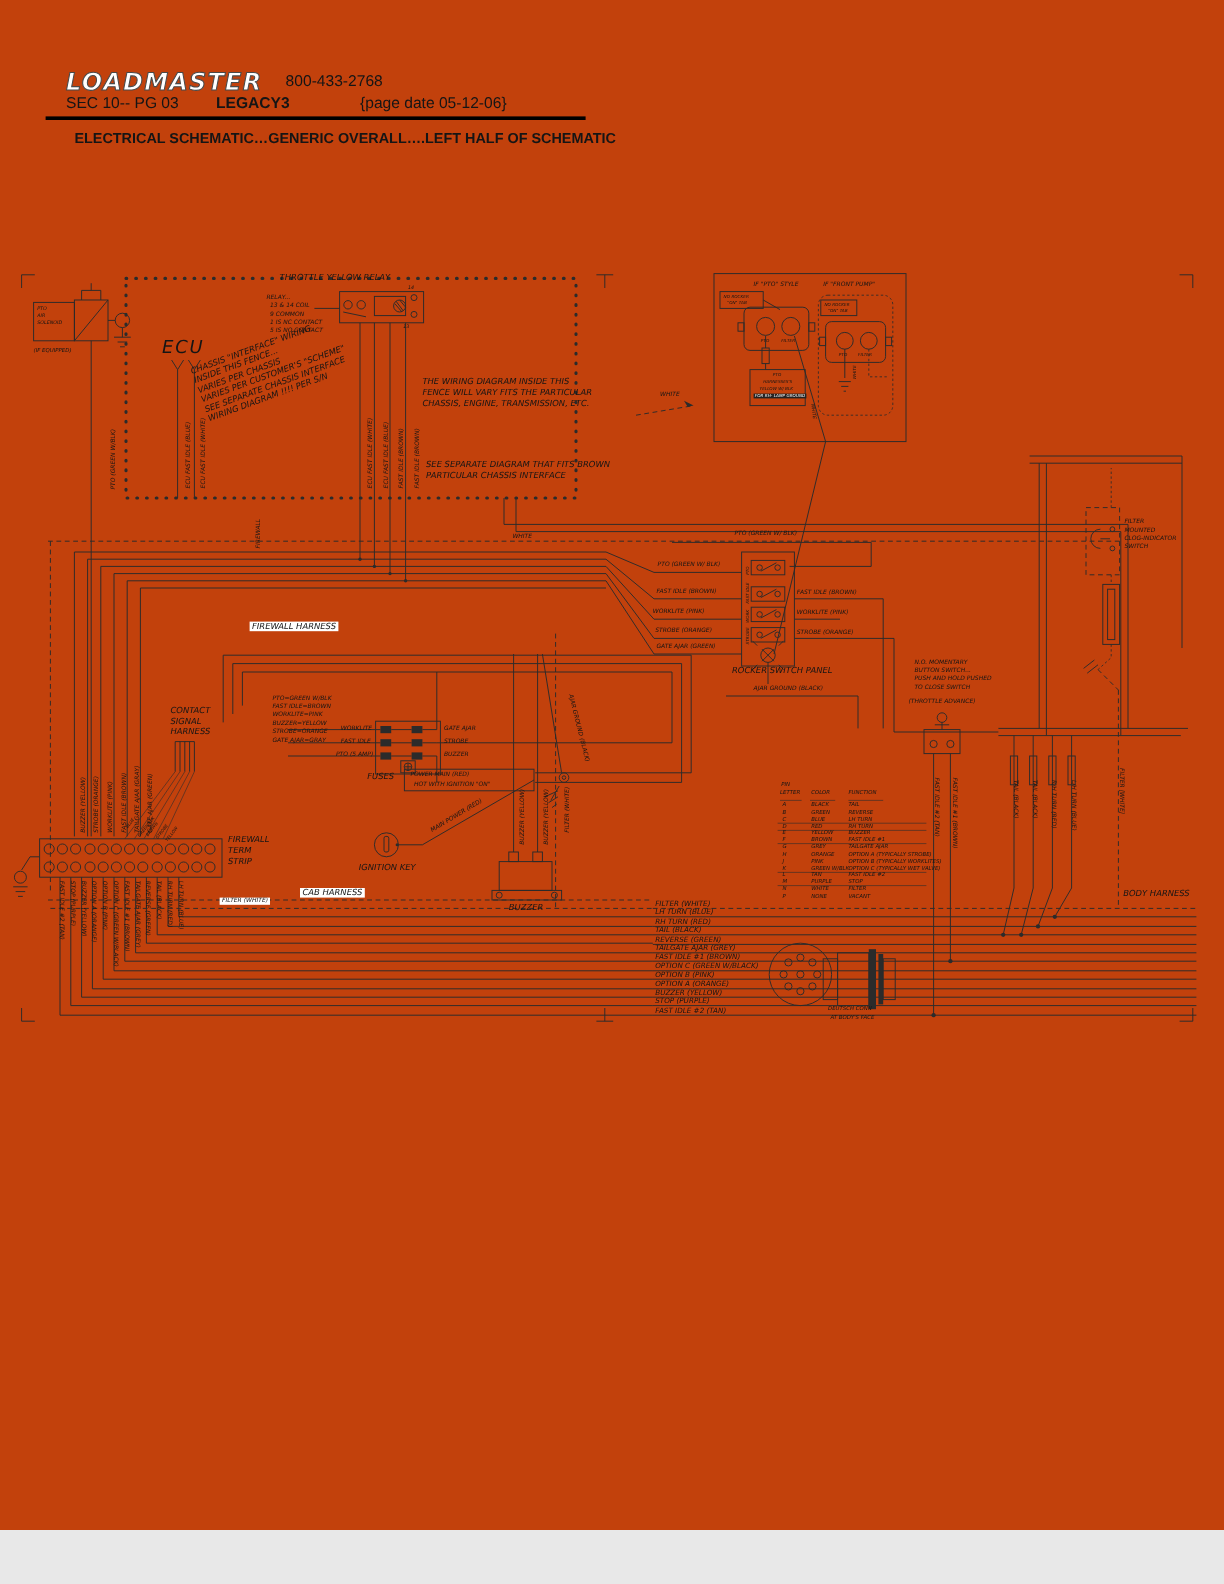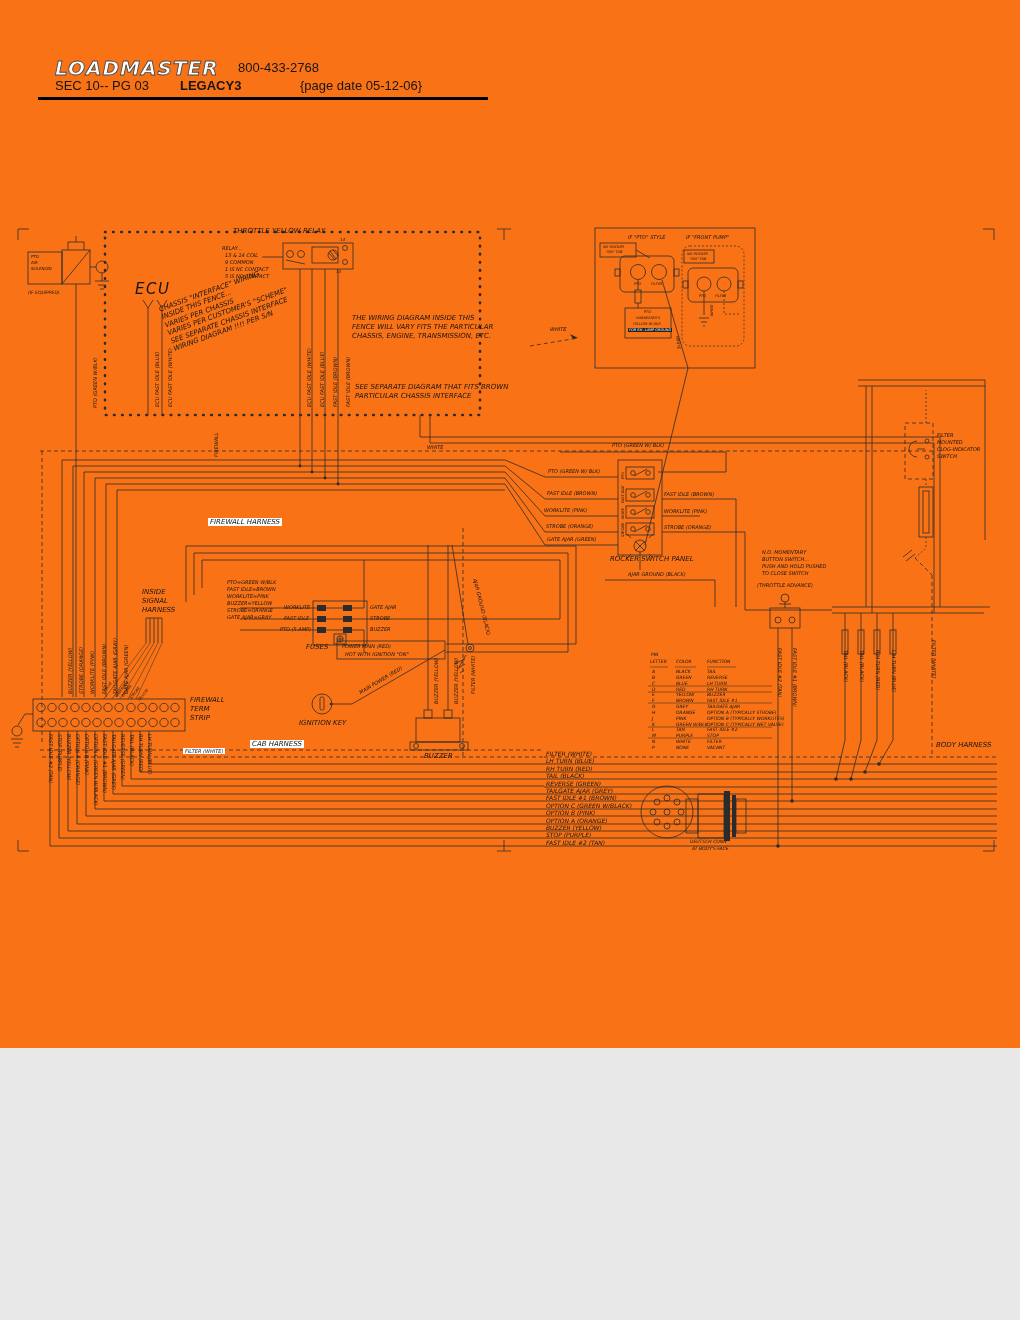--- a/index.html
+++ b/index.html
@@ -1,16 +1,16 @@
 <!DOCTYPE html>
 <html><head>
 <meta charset="utf-8">
 <style>
   html,body{margin:0;padding:0;background:#e8e8e8}
-  #page{position:relative;width:1020px;height:1048px;background:#f97316;overflow:hidden;
+  #page{position:relative;width:1020px;height:1275px;background:#c2410c;overflow:hidden;
         font-family:"DejaVu Sans",sans-serif;color:#111}
   #art{position:absolute;left:0;top:0}
   #art *{stroke:#2b2b2b;stroke-width:0.8;fill:none}
   #art .fl{fill:#2b2b2b;stroke:none}
   #art .da{stroke-dasharray:4 3}
   #art .da2{stroke-dasharray:2 2;stroke-width:0.7}
   #art .do{stroke-dasharray:0.6 7.5;stroke-width:2.6;stroke-linecap:round}
   #art .thin{stroke-width:0.5}
   .L{position:absolute;font:italic 5.5px/1.2 "DejaVu Sans",sans-serif;color:#151515;white-space:nowrap}
   .f35{font-size:3.5px}.f4{font-size:4px}.f45{font-size:4.5px}.f5{font-size:5px}
@@ -28,20 +28,21 @@
 <div id="page">
 
   <svg style="position:absolute;left:53px;top:53px" width="175" height="30">
     <text x="2" y="22" font-family="DejaVu Sans,sans-serif" font-size="20" font-style="italic" font-weight="bold" fill="#ffffff" stroke="#4a4a4a" stroke-width="0.9" letter-spacing="1">LOADMASTER</text>
   </svg>
   <span class="L hd" style="left:238px;top:60px">800-433-2768</span>
   <span class="L hd" style="left:55px;top:78px">SEC 10-- PG 03</span>
   <span class="L hd b" style="left:180px;top:78px">LEGACY3</span>
   <span class="L hd" style="left:300px;top:78px">{page date 05-12-06}</span>
   <div style="position:absolute;left:38px;top:97px;width:450px;height:3px;background:#000"></div>
+  <span class="L hd b" style="left:62px;top:108px;font-size:12px">ELECTRICAL SCHEMATIC…GENERIC OVERALL….LEFT HALF OF SCHEMATIC</span>
 
   <svg id="art" width="1020" height="1320">
     <g>
       <path d="M18,240 V229 H29 M497,229 H511 M504,229 V240 M994,240 V229 H983
                M18,840 V851 H29 M497,851 H511 M504,840 V851 M994,840 V851 H983"></path>
     </g>
 
     <g>
       <rect class="do" x="105" y="232" width="375" height="183"></rect>
     </g>
@@ -384,21 +385,21 @@
   <span class="L f7" style="left:306px;top:643px">FUSES</span>
   <span class="L f5" style="left:342px;top:643px">POWER MAIN (RED)</span>
   <span class="L f5" style="left:345px;top:651px">HOT WITH IGNITION "ON"</span>
   <span class="L f5" style="left:358px;top:690px;transform:rotate(-31deg);transform-origin:0 0">MAIN POWER (RED)</span>
 
   <span class="L f7" style="left:299px;top:719px">IGNITION KEY</span>
   <span class="L f7" style="left:424px;top:752px">BUZZER</span>
   <span class="L f5 up" style="left:433px;top:704px">BUZZER (YELLOW)</span>
   <span class="L f5 up" style="left:453px;top:704px">BUZZER (YELLOW)</span>
 
-  <span class="L f7" style="left:142px;top:588px">INSIDE</span>
+  <span class="L f7" style="left:142px;top:588px">CONTACT</span>
   <span class="L f7" style="left:142px;top:597px">SIGNAL</span>
   <span class="L f7" style="left:142px;top:606px">HARNESS</span>
   <span class="L f7" style="left:190px;top:696px">FIREWALL</span>
   <span class="L f7" style="left:190px;top:705px">TERM</span>
   <span class="L f7" style="left:190px;top:714px">STRIP</span>
   <span class="L f5 up" style="left:67px;top:694px">BUZZER (YELLOW)</span>
   <span class="L f5 up" style="left:78px;top:694px">STROBE (ORANGE)</span>
   <span class="L f5 up" style="left:89px;top:694px">WORKLITE (PINK)</span>
   <span class="L f5 up" style="left:101px;top:694px">FAST IDLE (BROWN)</span>
   <span class="L f5 up" style="left:112px;top:694px">TAILGATE AJAR (GRAY)</span>

